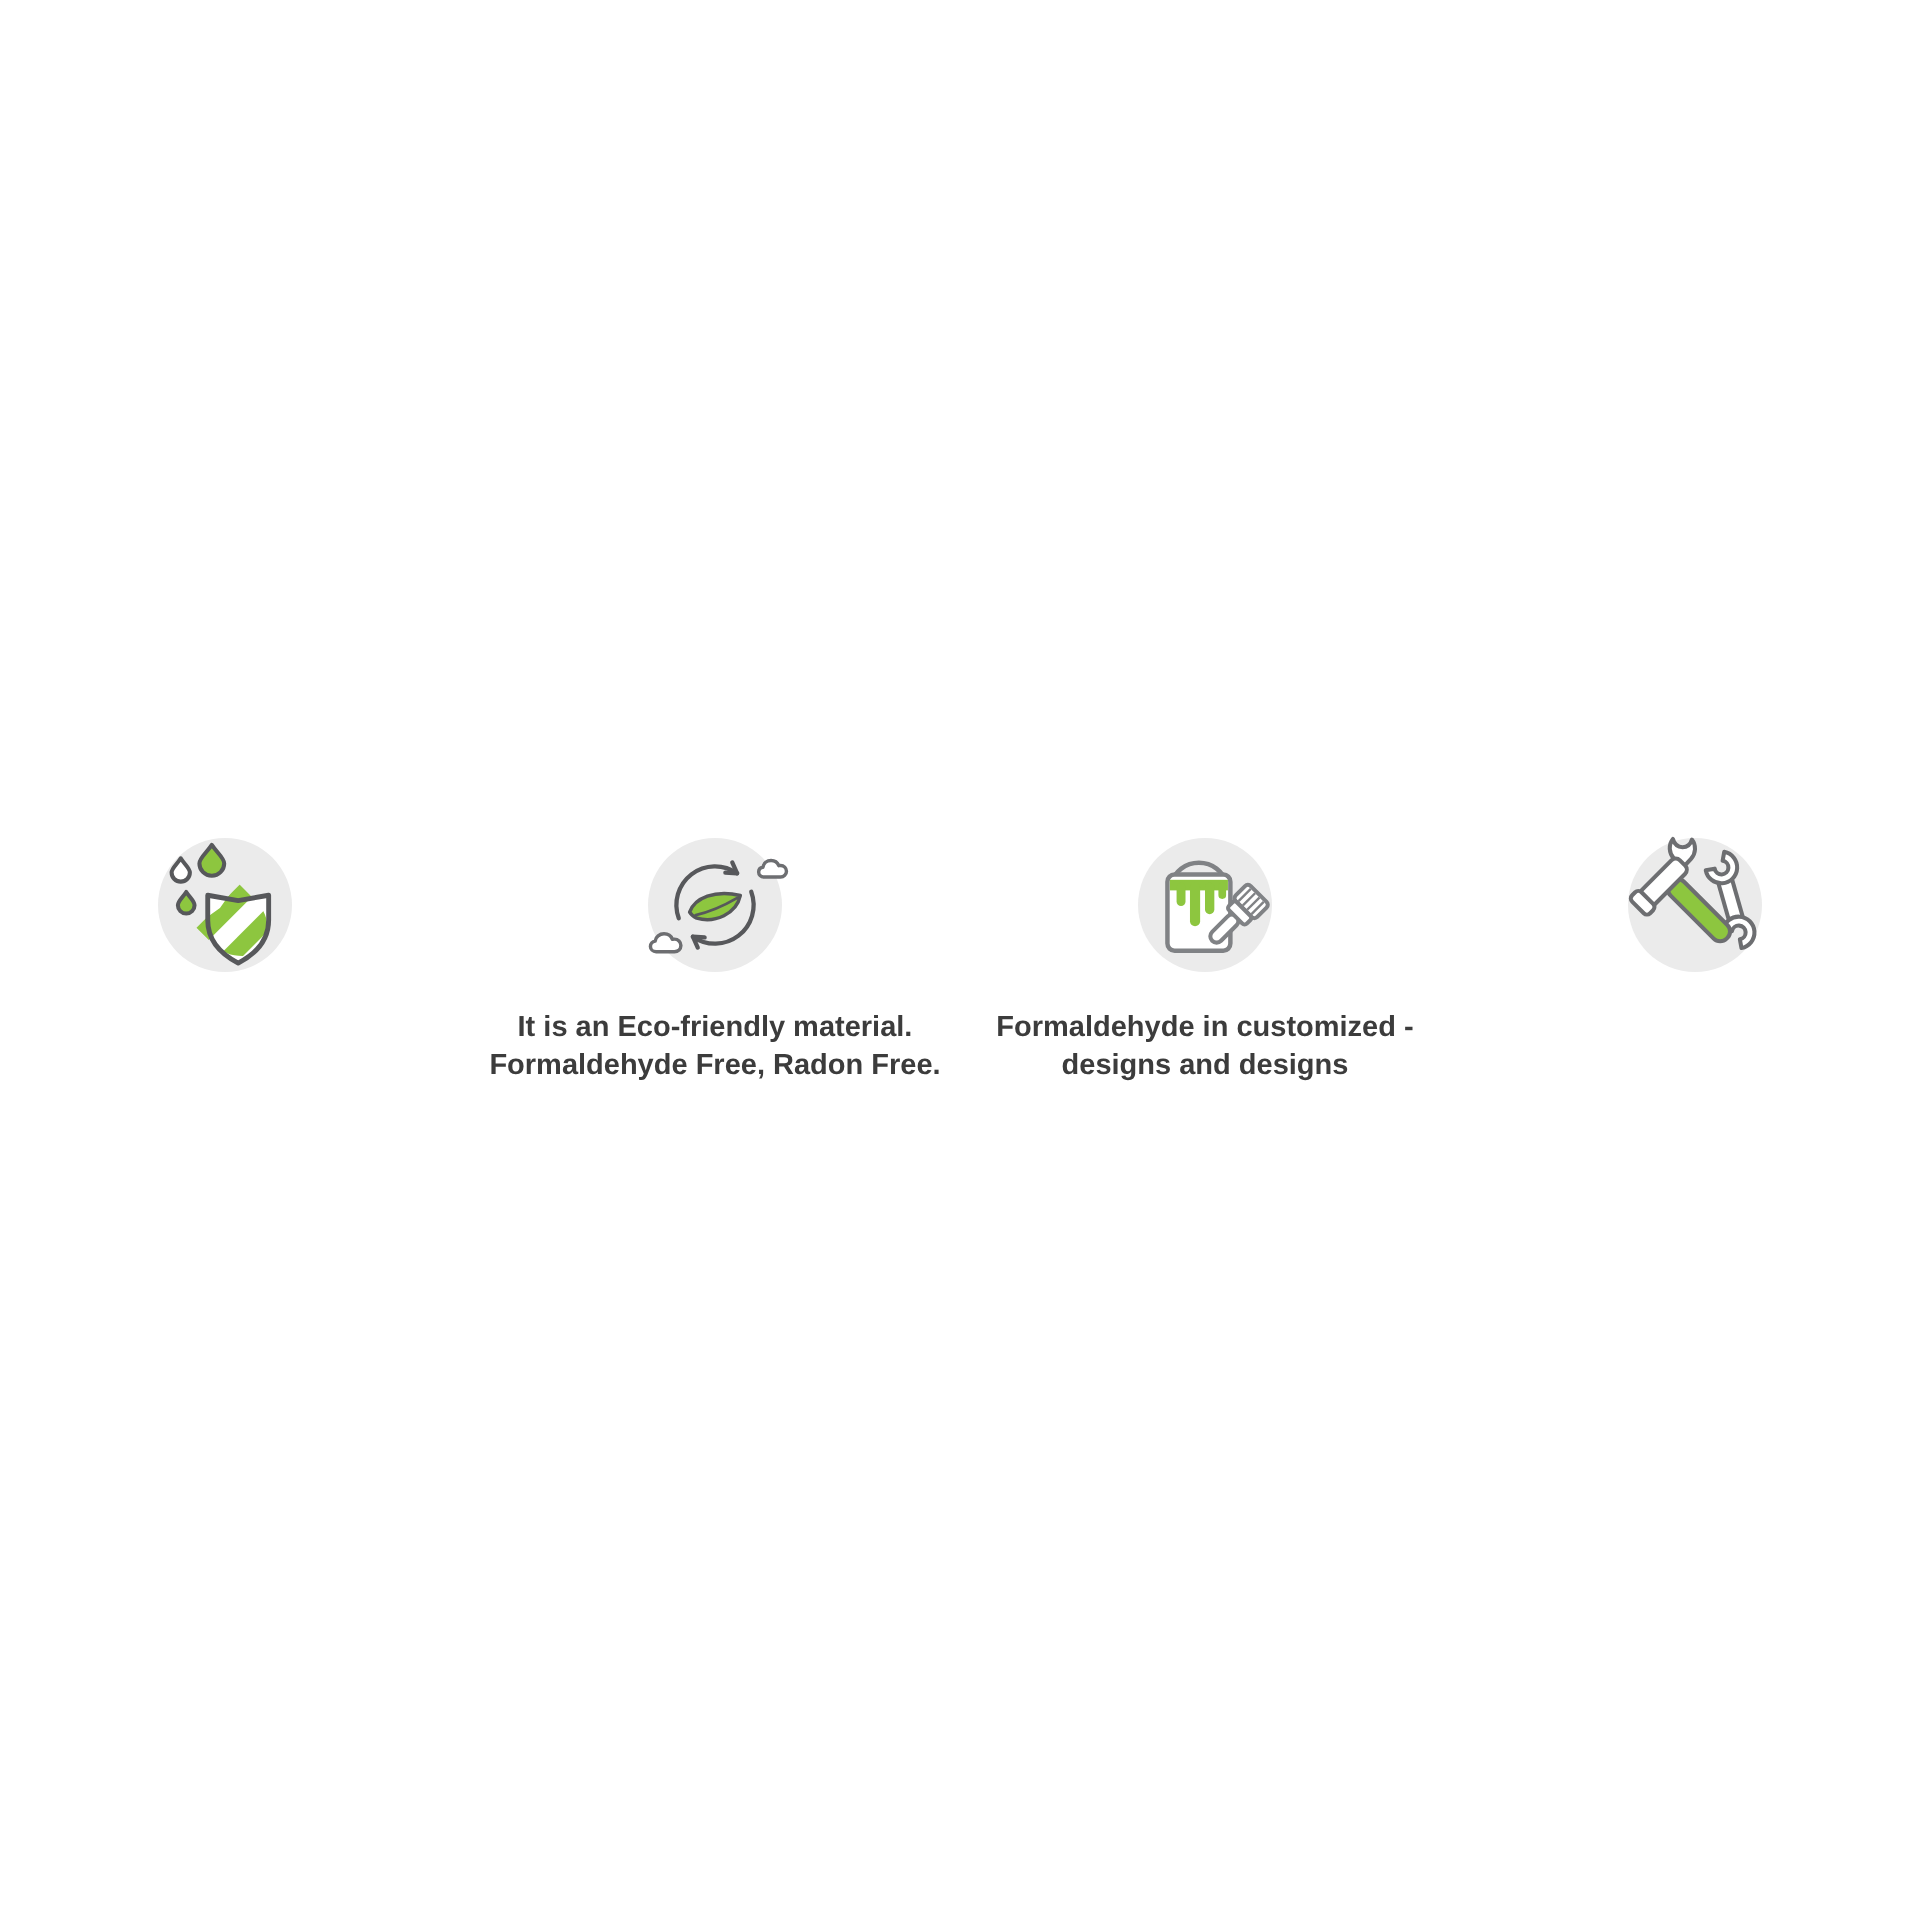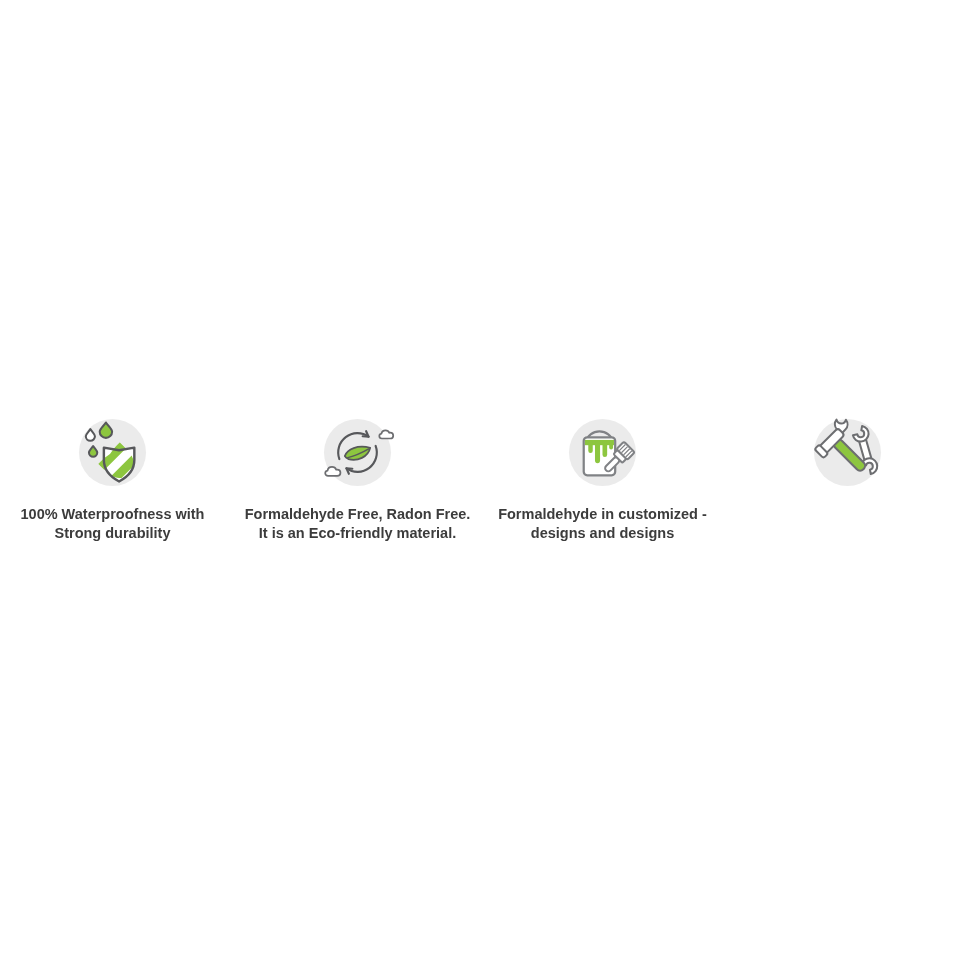--- a/index.html
+++ b/index.html
@@ -60,24 +60,20 @@
           <path d="M24.5 28.2 L39.5 30.8 L54.5 28.2 L54.5 40.5 C54.5 50.5 48.5 56.9 39.5 61.6 C30.5 56.9 24.5 50.5 24.5 40.5 Z"></path>
         </clipPath>
       </defs>
       <path d="M24.5 28.2 L39.5 30.8 L54.5 28.2 L54.5 40.5 C54.5 50.5 48.5 56.9 39.5 61.6 C30.5 56.9 24.5 50.5 24.5 40.5 Z" fill="#ffffff"></path>
       <g clip-path="url(#shieldClip)" transform="rotate(-45 39.5 43.5)">
         <rect x="14" y="29.5" width="51" height="8.5" fill="var(--accent-green)"></rect>
         <rect x="14" y="47" width="51" height="8.5" fill="var(--accent-green)"></rect>
       </g>
       <path d="M24.5 28.2 L39.5 30.8 L54.5 28.2 L54.5 40.5 C54.5 50.5 48.5 56.9 39.5 61.6 C30.5 56.9 24.5 50.5 24.5 40.5 Z" fill="none" stroke="var(--outline-dark)" stroke-width="2.4" stroke-linejoin="round"></path>
     </svg>
-    <div class="caption">
-      <div class="caption-line">100% Waterproofness with</div>
-      <div class="caption-line">Strong durability</div>
-    </div>
   </div>
 
   <div class="feature">
     <svg class="icon" viewBox="0 0 66 66" aria-hidden="true">
       <circle cx="33" cy="33" r="33" fill="var(--circle-bg)"></circle>
 
       <g stroke="var(--outline-dark)" stroke-width="2.1" fill="none" stroke-linecap="round" stroke-linejoin="round">
         <path d="M15.15 39.5 A19 19 0 0 1 43.9 17.4"></path>
         <path d="M38.1 17.05 L43.9 17.4 L41.5 12.05"></path>
         <path d="M50.85 26.5 A19 19 0 0 1 22.1 48.6"></path>
@@ -86,22 +82,22 @@
 
       <g>
         <path d="M20.5 36.5 C23 29.5 33 25.3 45.5 28.3 C43.5 37.5 33 42 24 39.5 C22.5 38.7 21.2 37.8 20.5 36.5 Z" fill="var(--accent-green)" stroke="var(--outline-dark)" stroke-width="1.7" stroke-linejoin="round"></path>
         <path d="M23.5 38 C30 36.5 38 33 44 29.5" fill="none" stroke="var(--outline-dark)" stroke-width="1.4" stroke-linecap="round"></path>
       </g>
 
       <path d="M57 19.2 C55.6 19.2 54.5 18.1 54.5 16.8 C54.5 15.6 55.4 14.6 56.6 14.4 C56.9 12.5 58.6 11.1 60.6 11.1 C62.3 11.1 63.8 12.1 64.4 13.6 C64.7 13.5 65 13.5 65.3 13.5 C66.9 13.5 68.2 14.8 68.2 16.4 C68.2 17.9 66.9 19.2 65.3 19.2 Z" fill="#ffffff" stroke="var(--outline-mid)" stroke-width="1.7" stroke-linejoin="round"></path>
       <path d="M4 56 C2.4 56 1.2 54.8 1.2 53.4 C1.2 52.1 2.2 51 3.5 50.8 C3.8 48.7 5.7 47.2 7.9 47.2 C9.8 47.2 11.4 48.3 12 49.9 C12.3 49.8 12.7 49.8 13 49.8 C14.8 49.8 16.2 51.2 16.2 53 C16.2 54.7 14.8 56 13 56 Z" fill="#ffffff" stroke="var(--outline-mid)" stroke-width="1.7" stroke-linejoin="round"></path>
     </svg>
     <div class="caption">
+      <div class="caption-line">It is an Eco-friendly material.</div>
       <div class="caption-line">Formaldehyde Free, Radon Free.</div>
-      <div class="caption-line">It is an Eco-friendly material.</div>
     </div>
   </div>
 
   <div class="feature">
     <svg class="icon" viewBox="0 0 66 66" aria-hidden="true">
       <circle cx="33" cy="33" r="33" fill="var(--circle-bg)"></circle>
 
       <path d="M16.5 22.5 A13.8 13 0 0 1 43.5 22.5" fill="none" stroke="var(--outline-light)" stroke-width="2.2" stroke-linecap="round"></path>
 
       <rect x="14.5" y="18" width="31" height="37.5" rx="3.5" fill="#ffffff" stroke="var(--outline-light)" stroke-width="2.2"></rect>

